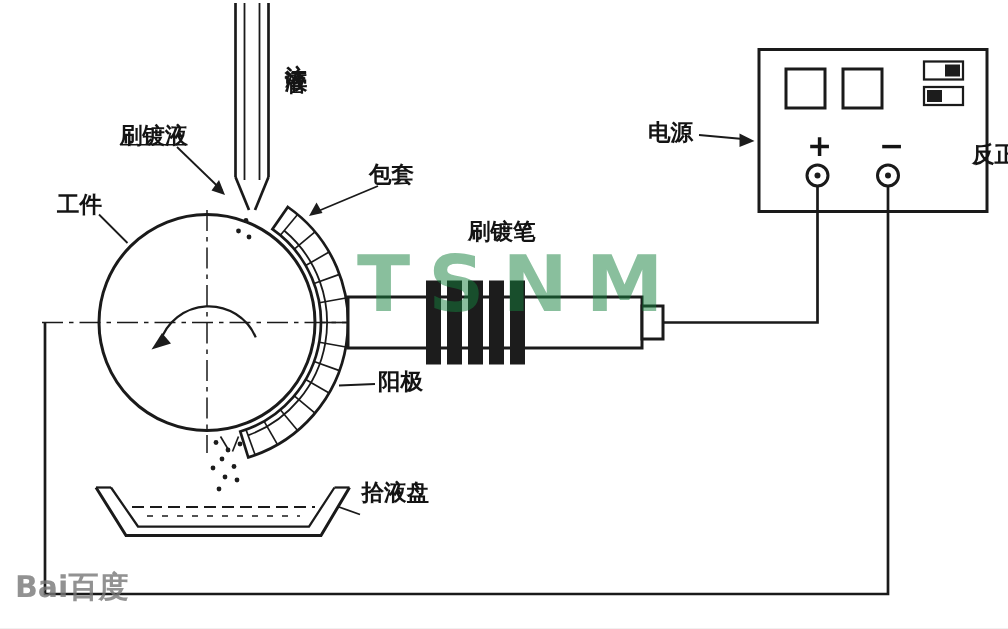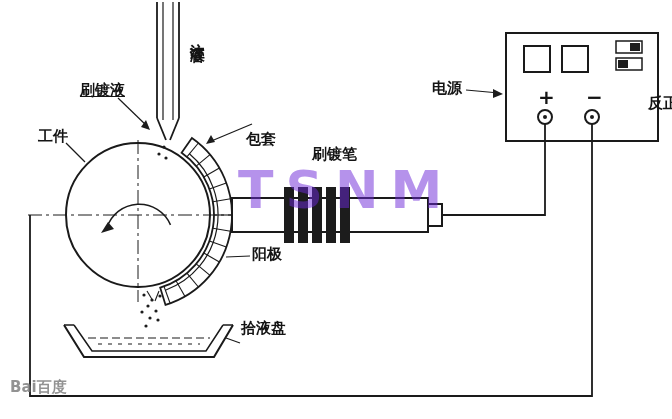--- a/index.html
+++ b/index.html
@@ -10,28 +10,28 @@
   svg{position:absolute;left:0;top:0;z-index:1;}
   .lbl{
     position:absolute;z-index:4;color:#141414;font-weight:700;
     font-size:15px;line-height:1.15;white-space:nowrap;
     font-family:"DejaVu Sans","Liberation Sans",sans-serif;
   }
   .lbl-vert{writing-mode:vertical-rl;text-orientation:upright;letter-spacing:3px;}
   .sign{font-size:20px;font-weight:700;}
   .wm{position:absolute;z-index:3;font-family:"DejaVu Sans","Liberation Sans",sans-serif;}
   .wm-brand{
-    left:238px;top:160px;font-size:52px;font-weight:700;color:#6d28d9;
+    left:238px;top:160px;font-size:52px;font-weight:700;color:#15803d;
     opacity:.5;letter-spacing:12px;
   }
   .wm-company{
     left:220px;top:229px;font-size:15px;color:#8f8f8f;opacity:.65;letter-spacing:3px;
   }
   .wm-baidu{
-    left:10px;top:378px;font-size:15px;color:#777;opacity:.8;font-weight:700;
+    left:10px;top:378px;font-size:20px;color:#777;opacity:.8;font-weight:700;
   }
   
   .s2{stroke:#1a1a1a;stroke-width:2;fill:none;}
   .s18{stroke:#1a1a1a;stroke-width:1.8;fill:none;}
   .s15{stroke:#1a1a1a;stroke-width:1.5;fill:none;}
   .s12{stroke:#1a1a1a;stroke-width:1.2;fill:none;}
   .s11{stroke:#1a1a1a;stroke-width:1.1;fill:none;}
   .cl{stroke:#1a1a1a;stroke-width:1;fill:none;stroke-dasharray:14 4 3 4;}
   .fillink{fill:#1c1c1c;stroke:none;}
   .white2{fill:#ffffff;stroke:#1a1a1a;stroke-width:2;}
@@ -150,21 +150,21 @@
       <polygon class="fillink" points="503,94 493,89 493,98"></polygon>
     </g>
   </svg>
 
   <div class="wm wm-brand">TSNM</div>
   <div class="wm wm-baidu">Bai百度</div>
 
   <div class="lbl" style="left:38px;top:128px;text-align:center;">工件</div>
   <div class="lbl" style="left:80px;top:82px;text-decoration:underline;">刷镀液</div>
   <div class="lbl lbl-vert" style="left:188px;top:30px;height:84px;">注液管</div>
-  <div class="lbl" style="left:246px;top:108px;margin-top:23px;">包套</div>
+  <div class="lbl" style="left:246px;top:108px;">包套</div>
   <div class="lbl" style="left:300px;top:146px;margin-left:12px;">刷镀笔</div>
   <div class="lbl" style="left:252px;top:246px;">阳极</div>
   <div class="lbl" style="left:432px;top:80px;">电源</div>
   <div class="lbl sign" style="left:538px;top:86px;">+</div>
   <div class="lbl sign" style="left:586px;top:86px;">−</div>
   <div class="lbl" style="left:648px;top:95px;">反正</div>
   <div class="lbl" style="left:241px;top:320px;">拾液盘</div>
 
 </div>
 

